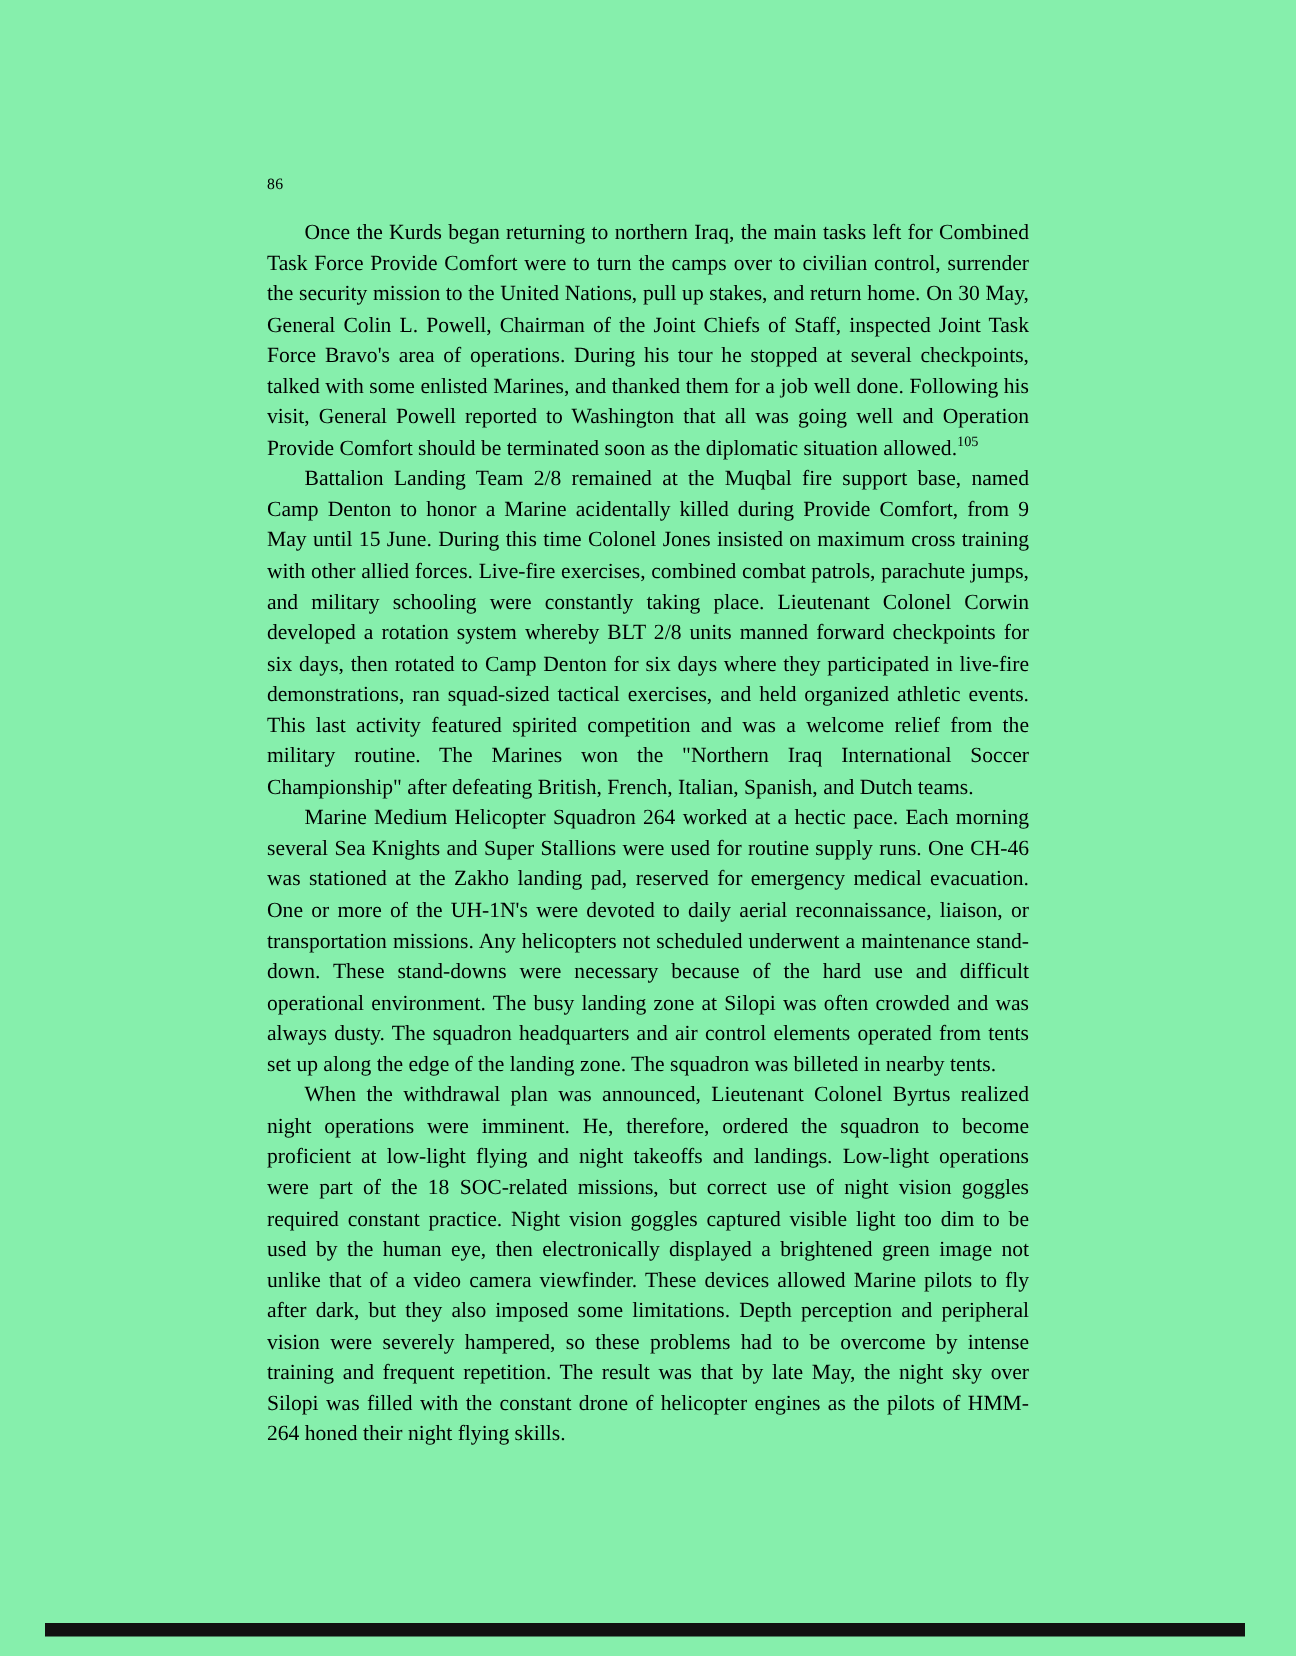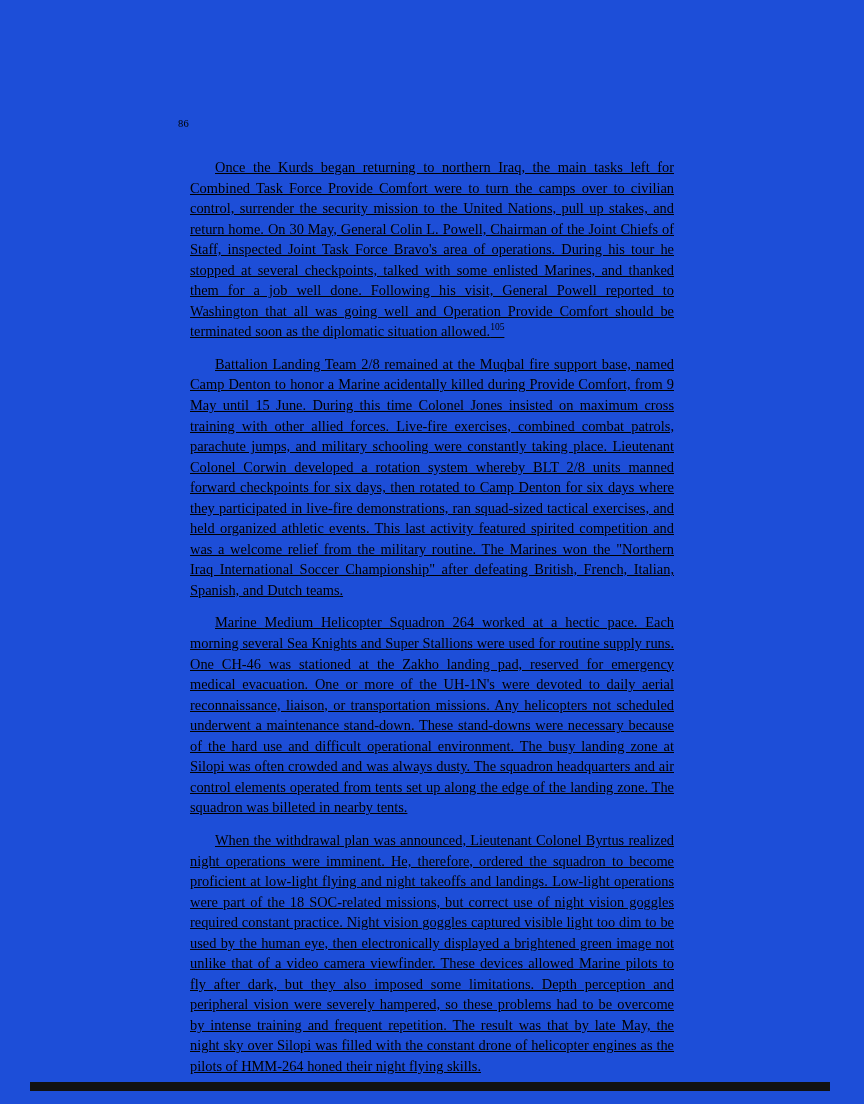--- a/index.html
+++ b/index.html
@@ -13,21 +13,21 @@
     position: relative;
     font-family: "Liberation Serif", serif;
     color: #000000;
     overflow: hidden;
   }
   .page {
     position: absolute;
     left: 0; top: 0;
     width: 864px;
     height: 1104px;
-    background: #1d4ed8;
+    background: #86efac;
   }
   .header-row {
     position: absolute;
     left: 178px;
     top: 118px;
     width: 508px;
     height: 14px;
   }
   .folio {
     position: absolute;
@@ -45,28 +45,27 @@
     font-size: 9.6px;
     letter-spacing: 0.35px;
   }
   .body-col {
     position: absolute;
     left: 178px;
     top: 145px;
     width: 508px;
   }
   p.para {
-    margin: 12px;
+    margin: 0;
     text-align: justify;
     text-justify: inter-word;
     font-size: 14.4px;
     line-height: 20.55px;
     text-indent: 25px;
     hyphens: none;
-    text-decoration: underline;
   }
   sup.fn {
     font-size: 9.5px;
     vertical-align: super;
     line-height: 0;
   }
   .footer-bar {
     position: absolute;
     left: 30px;
     top: 1082px;

